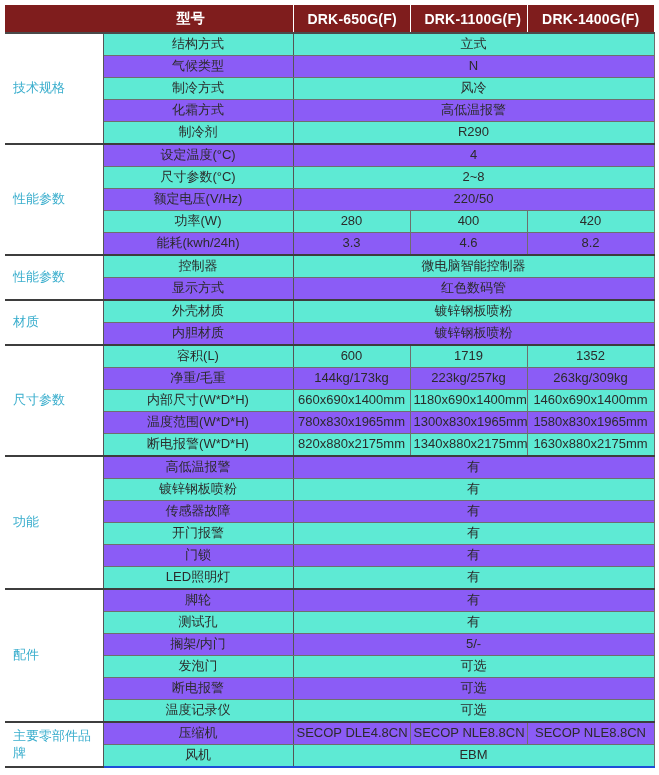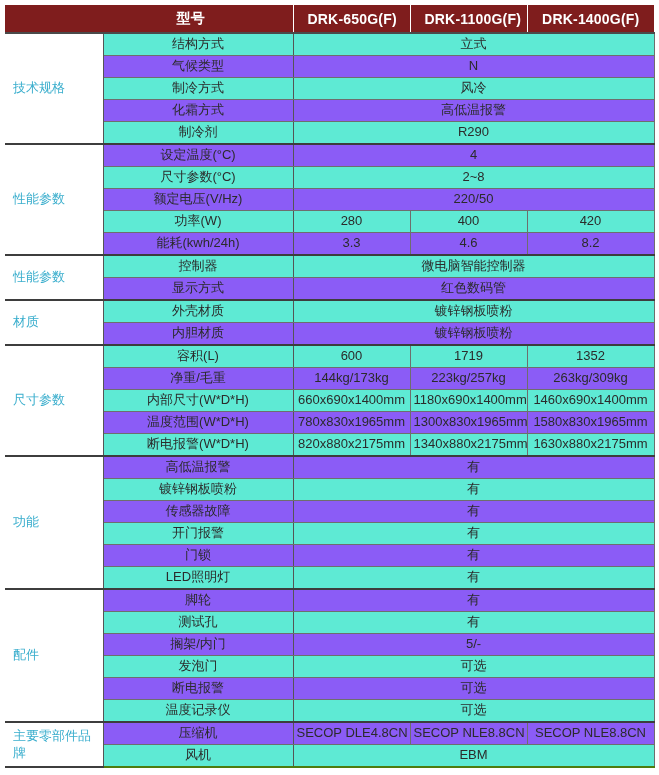--- a/index.html
+++ b/index.html
@@ -40,21 +40,21 @@
     font-size:13px;
   }
   td.param {
     border:1px solid #6e6e6e;
     border-right:1px solid #555555;
   }
   td.val { border:1px solid #6e6e6e; }
   tr.g td.param, tr.g td.val { background:#5eead4;text-align:center; }
   tr.w td.param, tr.w td.val { background:#8b5cf6; }
   tr.sec td { border-top:2px solid #3d3d3d; }
-  tbody tr:last-child td { border-bottom:2px solid #4d7c0f; }
+  tbody tr:last-child td { border-bottom:2px solid #1d4ed8; }
 </style>
 </head>
 <body>
 
 <div class="wrap">
 <table class="spec">
   <colgroup>
     <col class="c-cat">
         <col class="c-param">
         <col class="c-v1">

